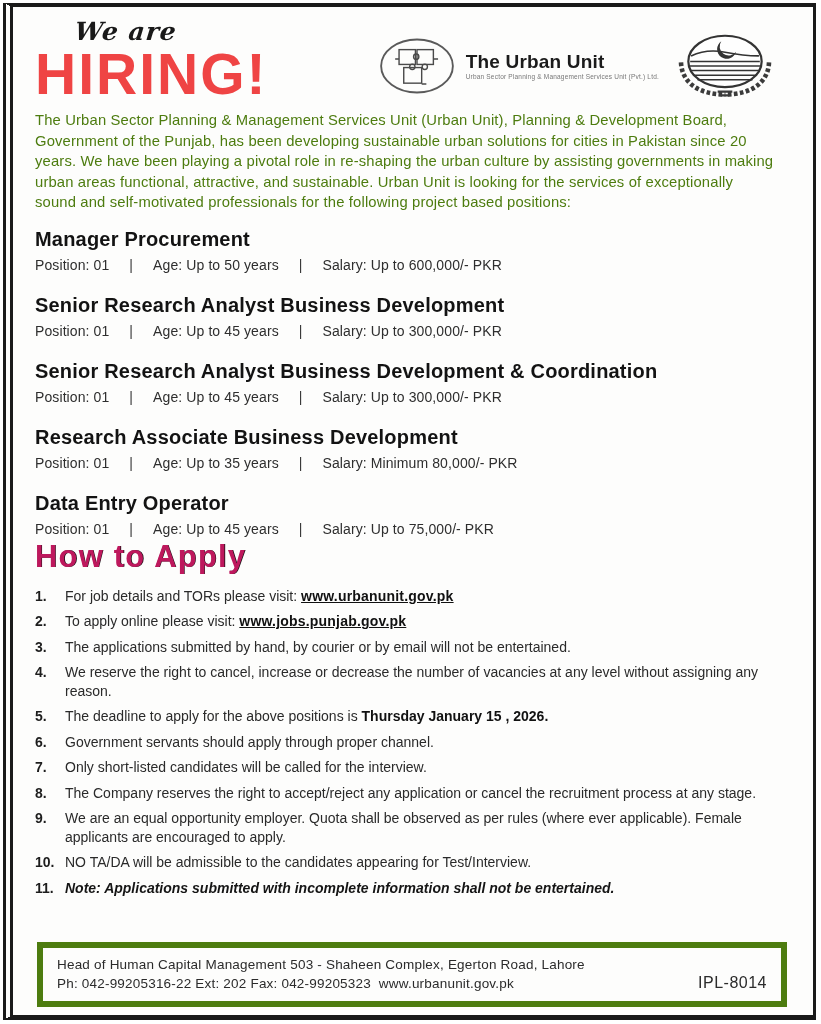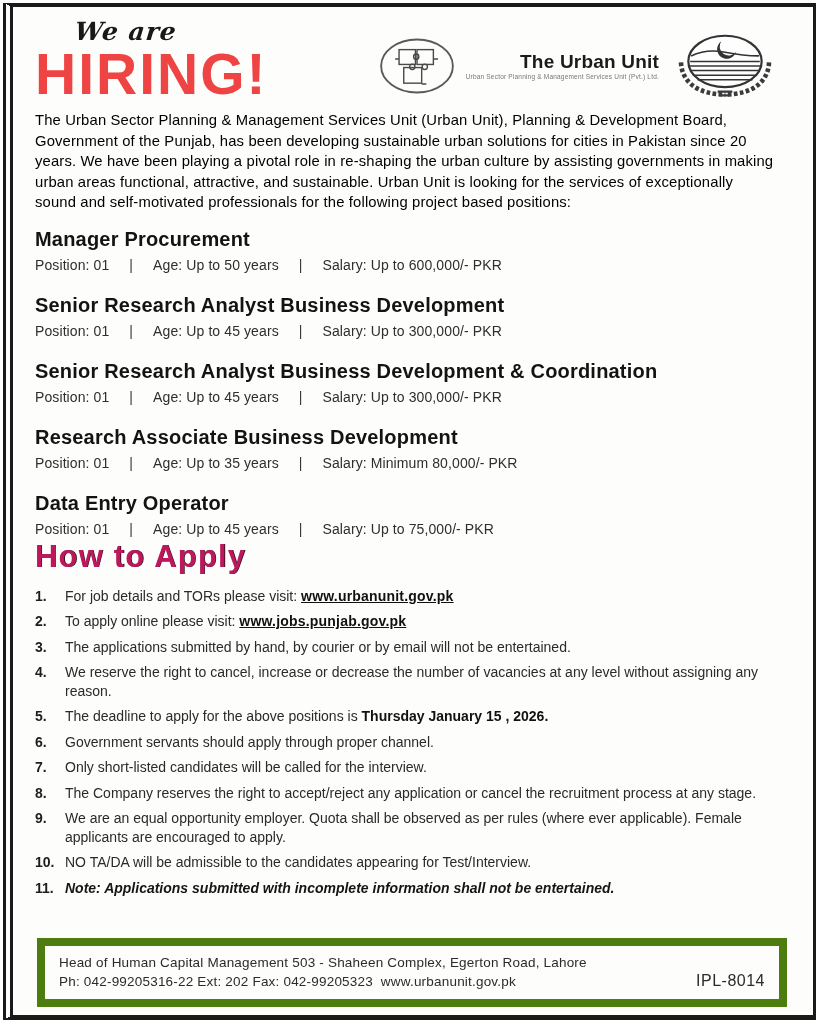--- a/index.html
+++ b/index.html
@@ -38,30 +38,30 @@
   }
   .hiring-title {
     font-size: 57px;
     font-weight: 600;
     letter-spacing: 2px;
     line-height: 0.92;
     margin: 2px 0 0 0;
     color: #ef4444;
   }
   .brand-row { display:flex; align-items:center; gap:10px; margin-top: 20px; margin-right: 4px; }
-  .wordmark { display:flex; flex-direction:column; line-height:1.05;text-align:right; }
+  .wordmark { display:flex; flex-direction:column; line-height:1.05; }
   .wordmark-name { font-size: 19px; font-weight: bold; color:#1b1b1b; letter-spacing: 0.2px; }
   .wordmark-tagline { font-size: 6.5px; color:#777; letter-spacing: 0.2px; margin-top: 2px; filter: blur(0.4px); }
   
   .intro {
     margin-top: 10px;
     font-size: 14.8px;
     line-height: 20.5px;
     letter-spacing: 0.15px;
-    color: #000000;
+    color: #4d7c0f;
     max-width: 740px;
   }
   
   .position-block { margin-top: 21px; }
   .position-block.first { margin-top: 14px; }
   .pos-title {
     font-size: 20px;
     font-weight: bold;
     color: #131313;
     letter-spacing: 0.2px;
@@ -82,21 +82,21 @@
   .instr { display:flex; margin-bottom: 7px; font-size: 14px; line-height: 18.5px; color:#2a2a2a; }
   .instr .num { width: 30px; flex: 0 0 30px; font-weight: bold; color:#1d1d1d; }
   .instr .txt { flex:1; max-width: 700px; }
   .link-strong { font-weight: bold; text-decoration: underline; color:#111; letter-spacing:0.2px; }
   .bold-date { font-weight: bold; color:#111; }
   .note-item .txt { font-weight: bold; font-style: italic; color:#151515; }
   
   .footer-box {
     position: absolute;
     left: 24px; right: 26px; bottom: 8px;
-    border: 8px solid #4d7c0f;
+    border: 6px solid #4d7c0f;
     background: #fdfdfc;
     padding: 7px 14px 8px 14px;
     display: flex;
     justify-content: space-between;
     align-items: flex-end;
   }
   .footer-lines { font-size: 13.5px; line-height: 19px; color:#2b2b2b; letter-spacing:0.2px; }
   .ad-code { font-size: 16px; color:#2b2b2b; letter-spacing: 0.5px; padding-bottom: 1px; }
   svg { display:block; }
 </style>

